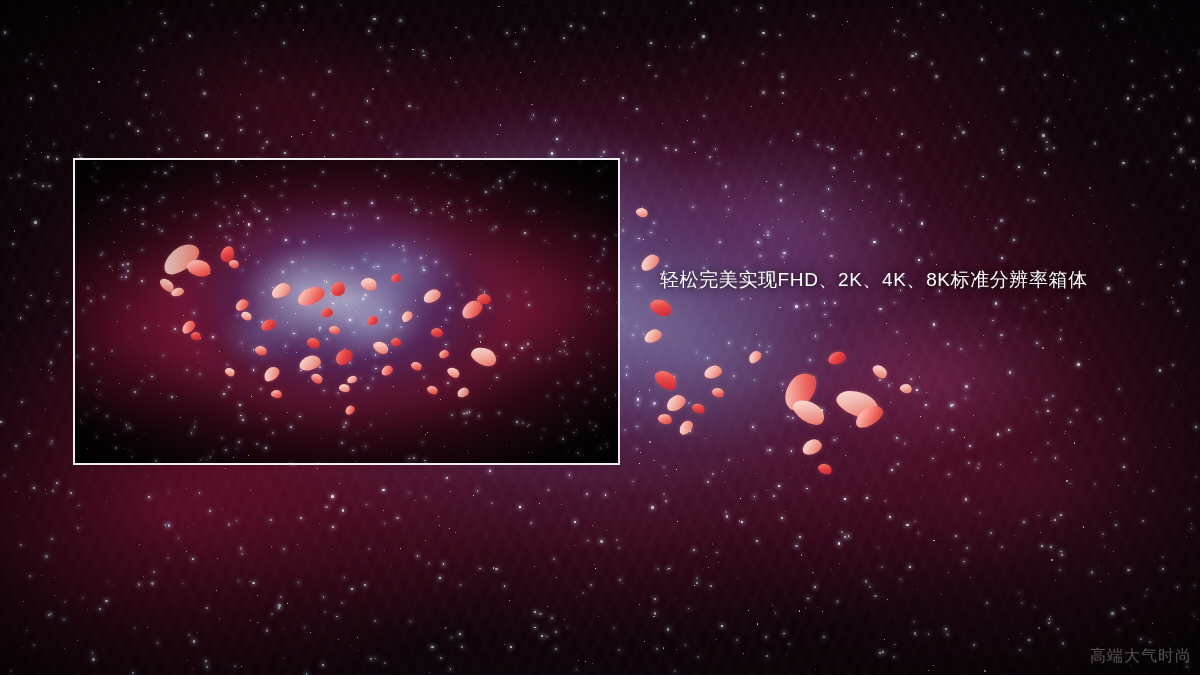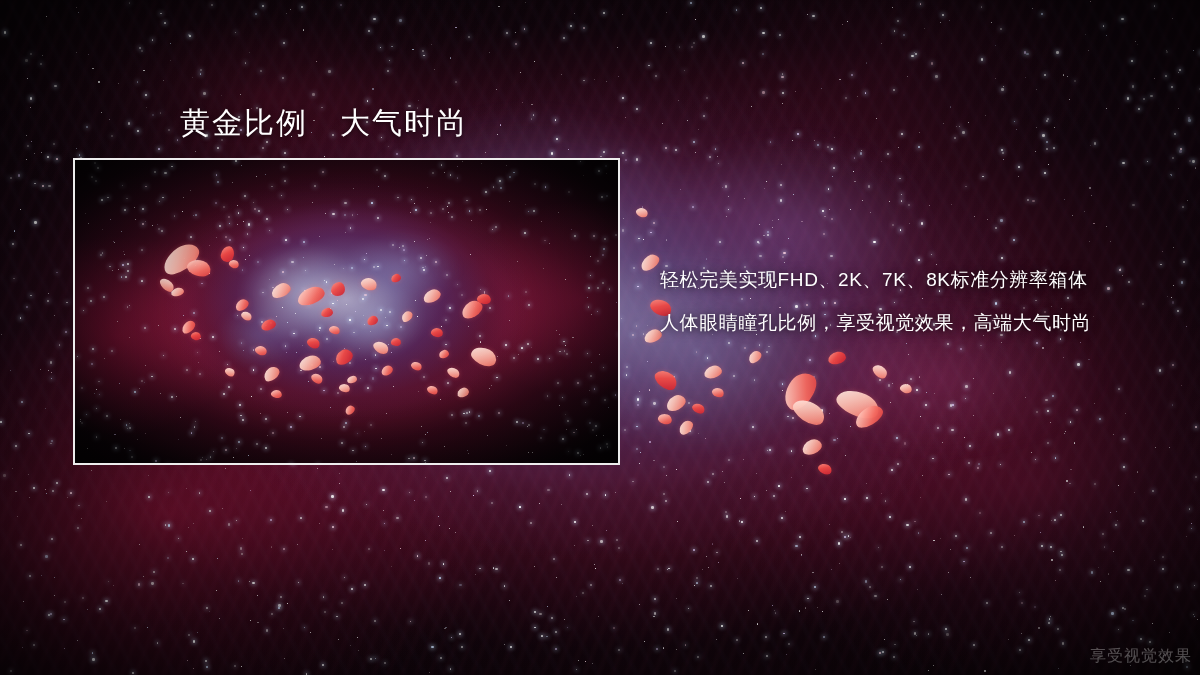--- a/index.html
+++ b/index.html
@@ -2217,22 +2217,20 @@
         <i class="petal deep" style="left:402px;top:134px;width:14px;height:10px;transform:rotate(12deg);opacity:0.95"></i>
         <i class="petal pale" style="left:382px;top:228px;width:12px;height:9px;transform:rotate(-20deg);opacity:0.95"></i>
         <i class="petal" style="left:352px;top:226px;width:11px;height:8px;transform:rotate(30deg);opacity:0.95"></i>
         <i class="petal pale" style="left:272px;top:216px;width:10px;height:7px;transform:rotate(-10deg);opacity:0.95"></i>
         <i class="petal pale" style="left:150px;top:208px;width:10px;height:8px;transform:rotate(42deg);opacity:0.95"></i>
         <i class="petal deep" style="left:316px;top:114px;width:10px;height:8px;transform:rotate(-16deg);opacity:0.95"></i>
       </div>
     <div class="pv-layer pv-vignette"></div>
   </div>
 
-  <div id="headline">黄金比例　大气时尚</div>
 
   <div id="body-copy">
-    <div class="body-line">轻松完美实现FHD、2K、7K、8K标准分辨率箱体</div>
-    <div class="body-line">人体眼睛瞳孔比例，享受视觉效果，高端大气时尚</div>
+    <div class="body-line">轻松完美实现FHD、2K、4K、8K标准分辨率箱体</div>
   </div>
 
-  <div id="watermark">享受视觉效果</div>
+  <div id="watermark">高端大气时尚</div>
 
 </div>
 
 </body></html>

